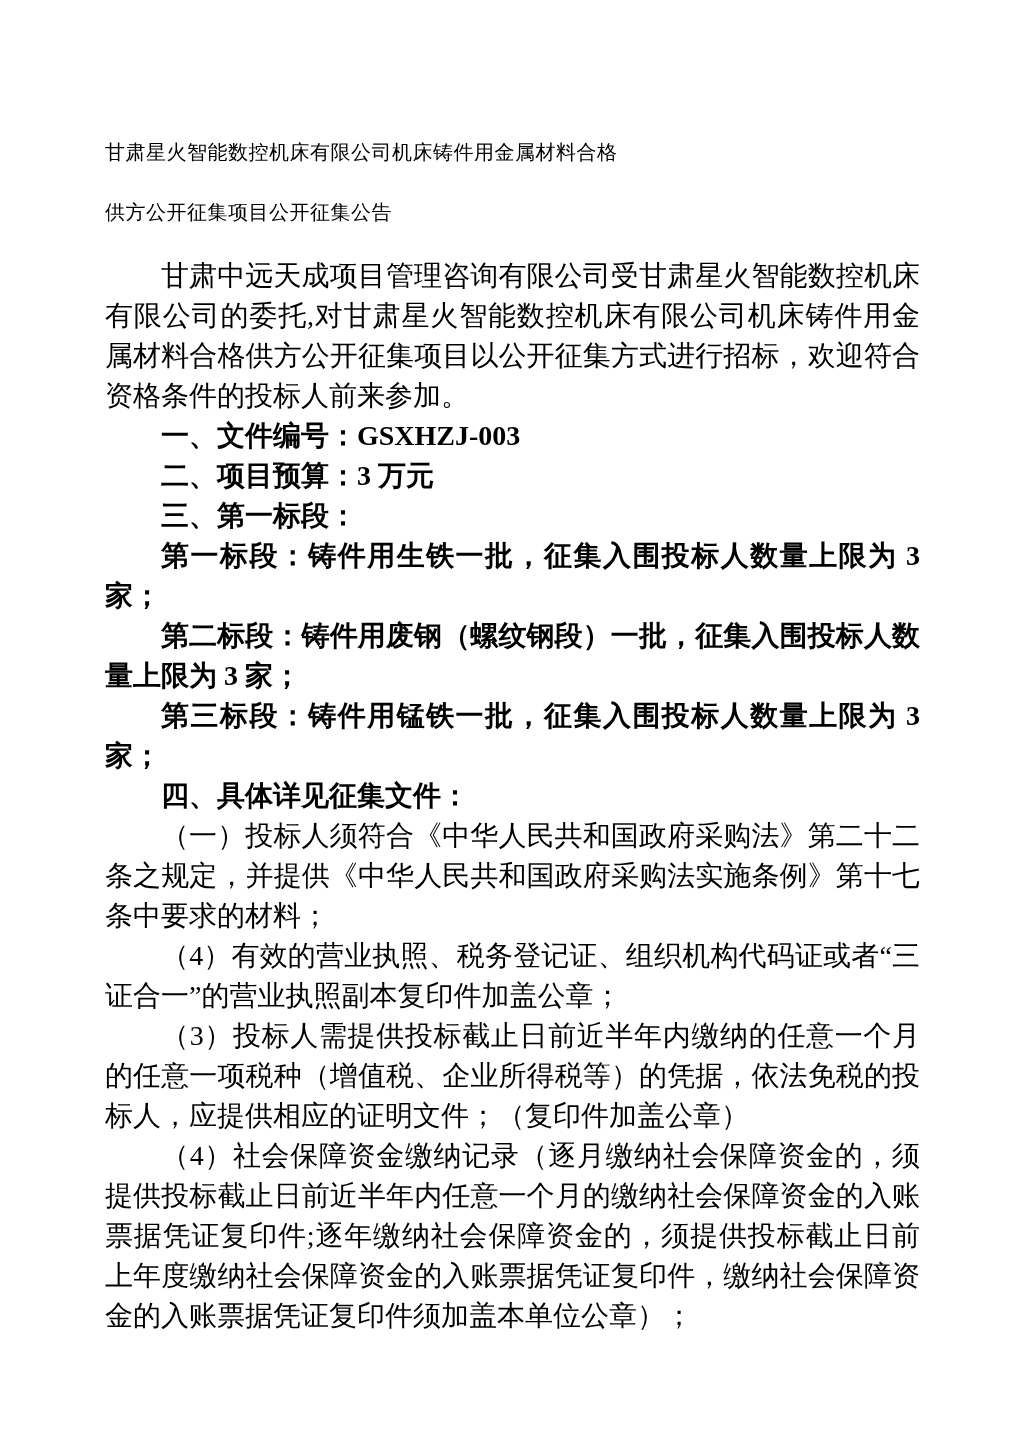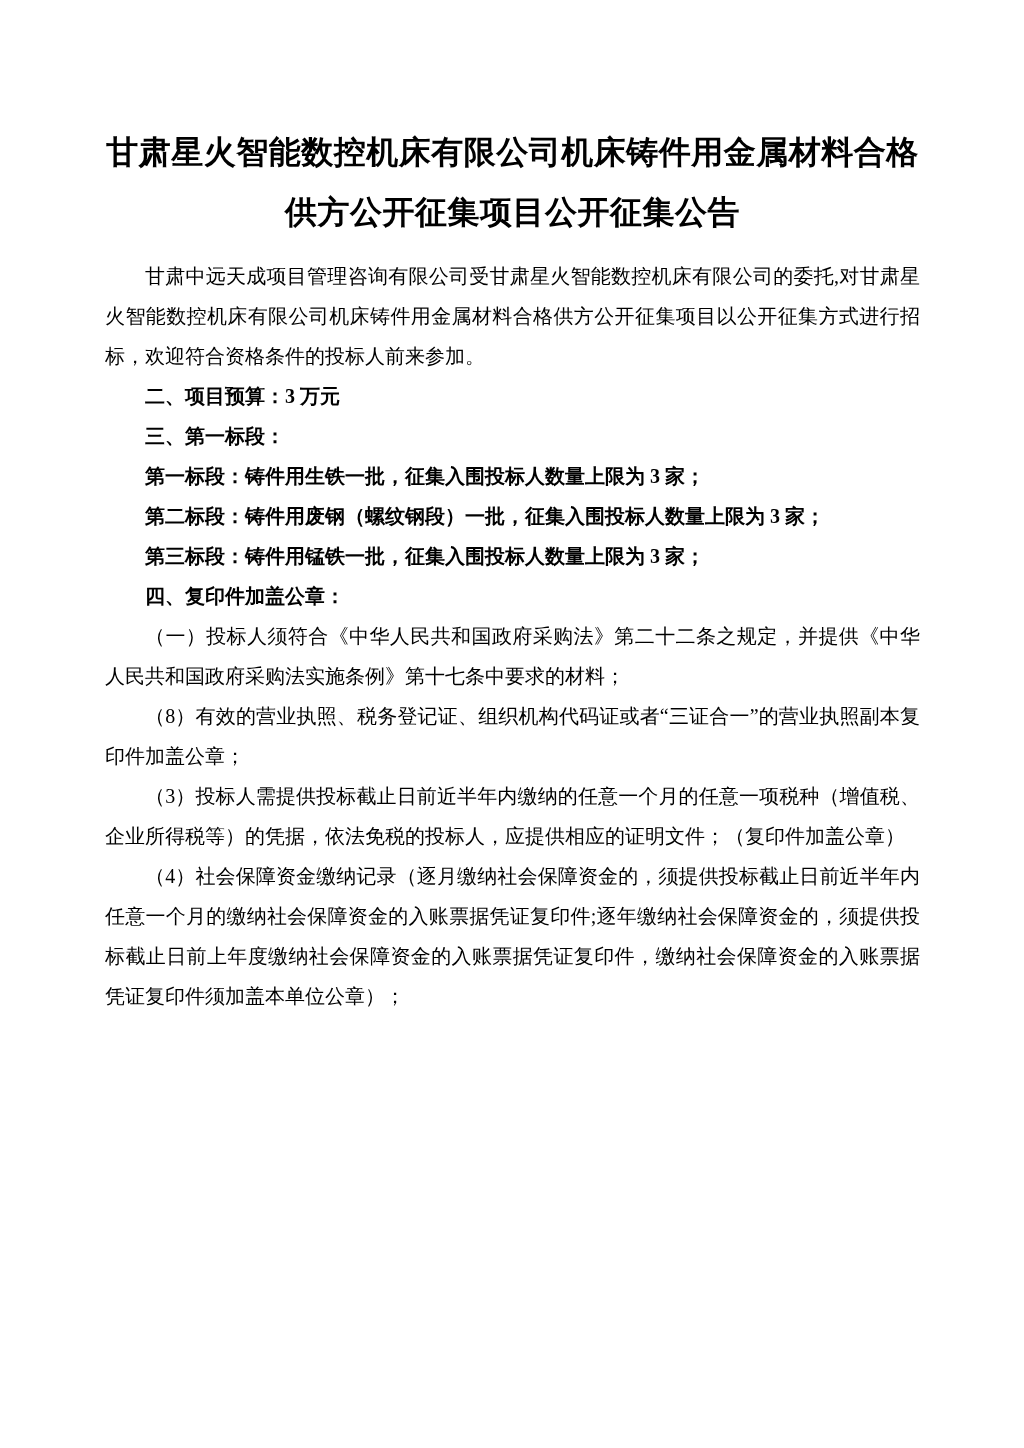--- a/index.html
+++ b/index.html
@@ -11,65 +11,65 @@
   .page {
     position: relative;
     width: 1024px;
     height: 1448px;
     margin: 0 auto;
     background: #ffffff;
     padding: 122px 104px 0 105px;
     overflow: hidden;
   }
   .title {
-    font-size: 32px;
-    font-weight: bold;
-    text-align: center;
+    font-size: 20px;
+    font-weight: normal;
     line-height: 60px;
     margin-bottom: 14px;
     letter-spacing: 0.5px;
   }
   .title-line { display: block; }
   .para {
-    font-size: 20px;
+    font-size: 28px;
     line-height: 40px;
     text-align: justify;
     text-indent: 2em;
     word-break: break-all;
   }
   .bold { font-weight: bold; }
 </style>
 </head>
 <body>
 
 <div class="page">
 
   <h1 class="title">
     <span class="title-line">甘肃星火智能数控机床有限公司机床铸件用金属材料合格</span>
     <span class="title-line">供方公开征集项目公开征集公告</span>
   </h1>
 
   <p class="para">甘肃中远天成项目管理咨询有限公司受甘肃星火智能数控机床有限公司的委托,对甘肃星火智能数控机床有限公司机床铸件用金属材料合格供方公开征集项目以公开征集方式进行招标，欢迎符合资格条件的投标人前来参加。</p>
 
+  <p class="para bold">一、文件编号：GSXHZJ-003</p>
 
   <p class="para bold">二、项目预算：3 万元</p>
 
   <p class="para bold">三、第一标段：</p>
 
   <p class="para bold">第一标段：铸件用生铁一批，征集入围投标人数量上限为 3 家；</p>
 
   <p class="para bold">第二标段：铸件用废钢（螺纹钢段）一批，征集入围投标人数量上限为 3 家；</p>
 
   <p class="para bold">第三标段：铸件用锰铁一批，征集入围投标人数量上限为 3 家；</p>
 
 
-  <p class="para bold">四、复印件加盖公章：</p>
+  <p class="para bold">四、具体详见征集文件：</p>
 
   <p class="para">（一）投标人须符合《中华人民共和国政府采购法》第二十二条之规定，并提供《中华人民共和国政府采购法实施条例》第十七条中要求的材料；</p>
 
-  <p class="para">（8）有效的营业执照、税务登记证、组织机构代码证或者“三证合一”的营业执照副本复印件加盖公章；</p>
+  <p class="para">（4）有效的营业执照、税务登记证、组织机构代码证或者“三证合一”的营业执照副本复印件加盖公章；</p>
 
 
   <p class="para">（3）投标人需提供投标截止日前近半年内缴纳的任意一个月的任意一项税种（增值税、企业所得税等）的凭据，依法免税的投标人，应提供相应的证明文件；（复印件加盖公章）</p>
 
   <p class="para">（4）社会保障资金缴纳记录（逐月缴纳社会保障资金的，须提供投标截止日前近半年内任意一个月的缴纳社会保障资金的入账票据凭证复印件;逐年缴纳社会保障资金的，须提供投标截止日前上年度缴纳社会保障资金的入账票据凭证复印件，缴纳社会保障资金的入账票据凭证复印件须加盖本单位公章）；</p>
 
 </div>
 
 </body></html>

